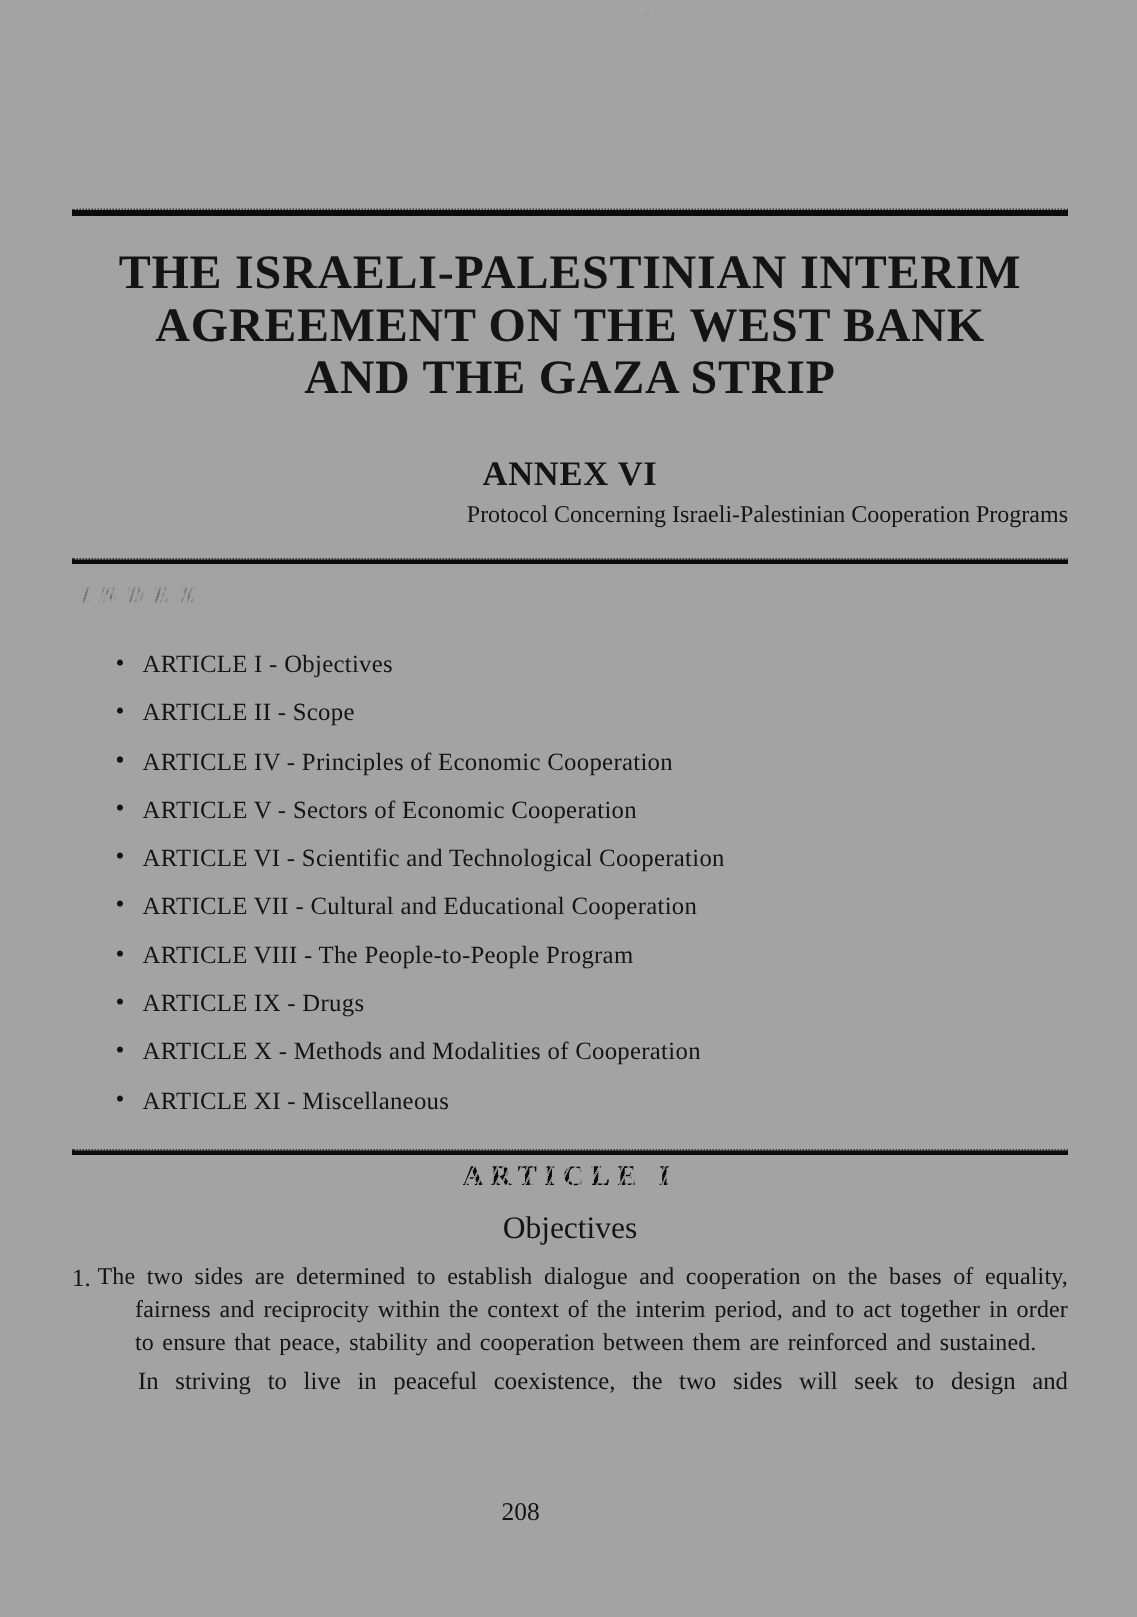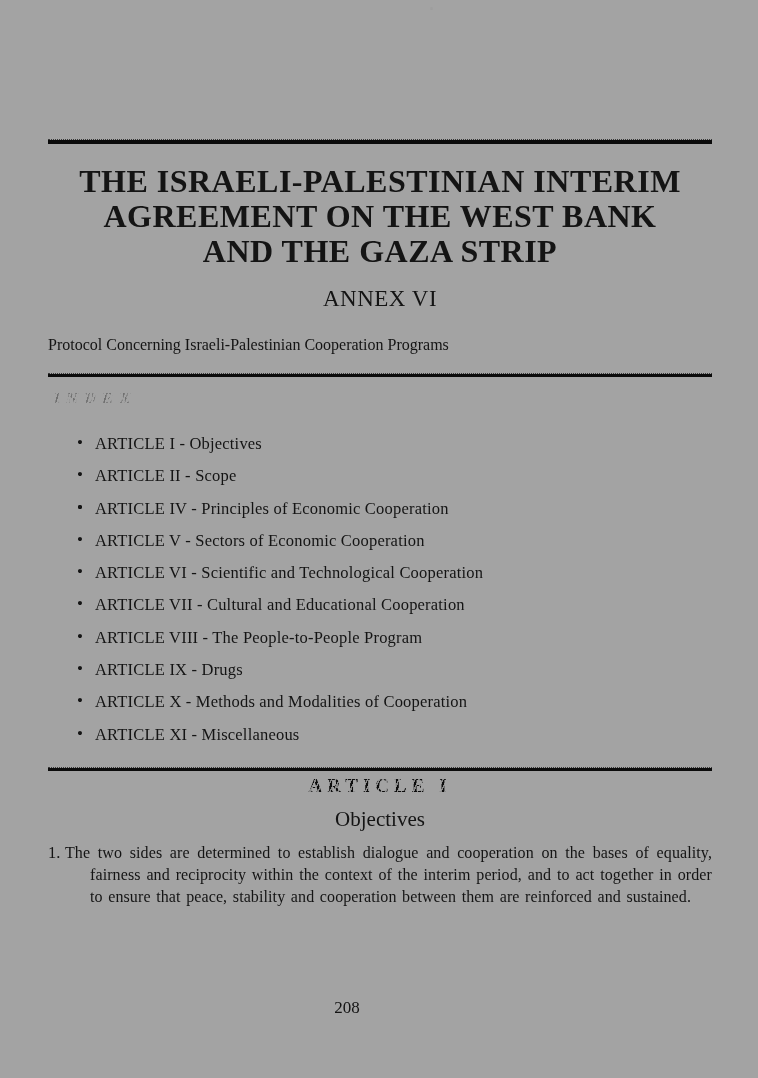--- a/index.html
+++ b/index.html
@@ -47,30 +47,30 @@
 
   .doc-title {
     margin-top: 20px;
     text-align: center;
     font-weight: bold;
     font-size: 32px;
     line-height: 35px;
     letter-spacing: 0.5px;
   }
   .annex-heading {
-    margin-top: 18px;
-    text-align: center;
-    font-weight: normal;
+    margin-top: 35px;
+    text-align: center;
+    font-weight: bold;
     font-size: 23px;
     line-height: 24px;
     letter-spacing: 0.5px;
   }
   .subtitle {
-    margin-top: 25px;
-    text-align: left;
+    margin-top: 7px;
+    text-align: right;
     font-size: 16px;
     line-height: 18px;
   }
 
   .index-stamp {
     margin-top: 14px;
     margin-left: 7px;
     height: 18px;
     font-size: 15px;
     font-weight: bold;
@@ -207,17 +207,18 @@
 
     <div class="article-heading">ARTICLE I</div>
 
     <div class="article-subheading">Objectives</div>
 
     <div class="clause">
       <span class="clause-number">1.</span>
       <div class="clause-text">The two sides are determined to establish dialogue and cooperation on the bases of equality, fairness and reciprocity within the context of the interim period, and to act together in order to ensure that peace, stability and cooperation between them are reinforced and sustained.</div>
     </div>
 
+    <div class="continuation">In striving to live in peaceful coexistence, the two sides will seek to design and</div>
 
   </div>
 
   <div class="page-number">208</div>
 </div>
 
 </body></html>

